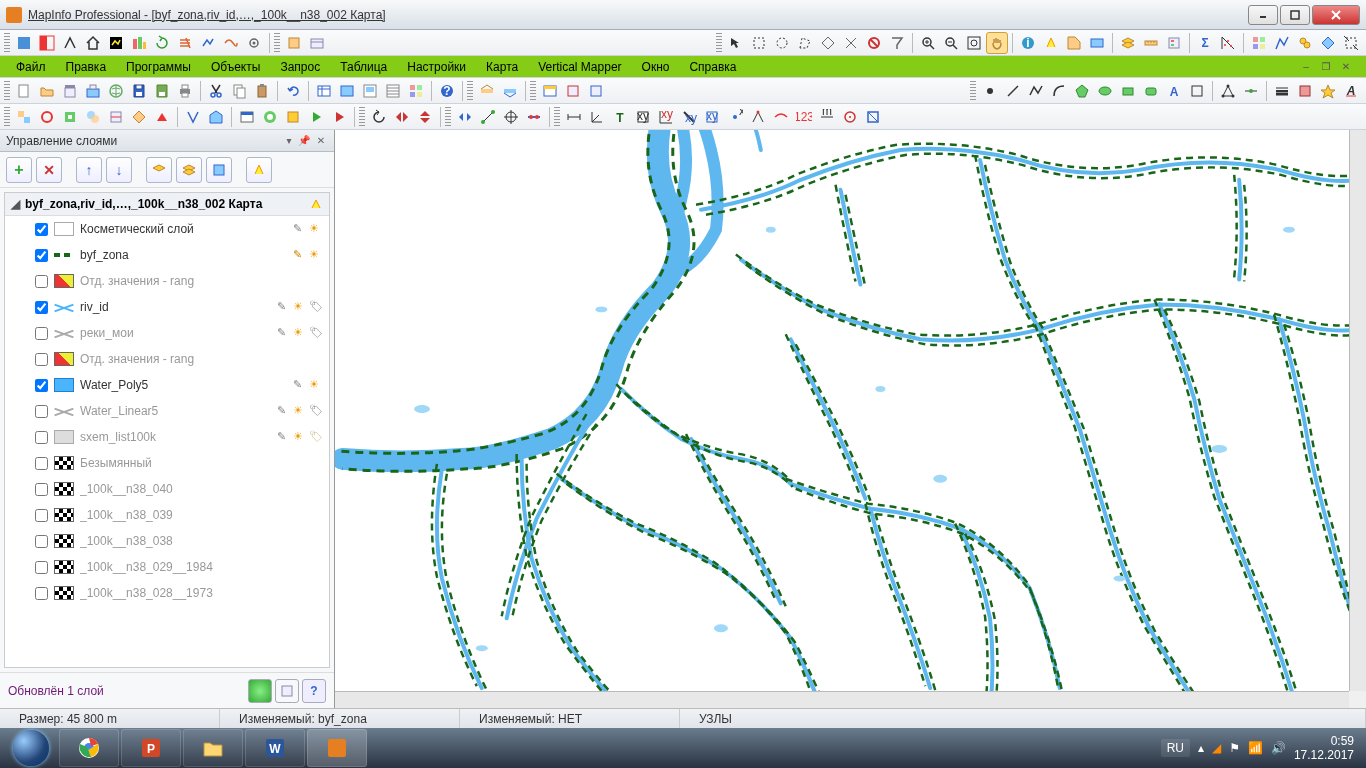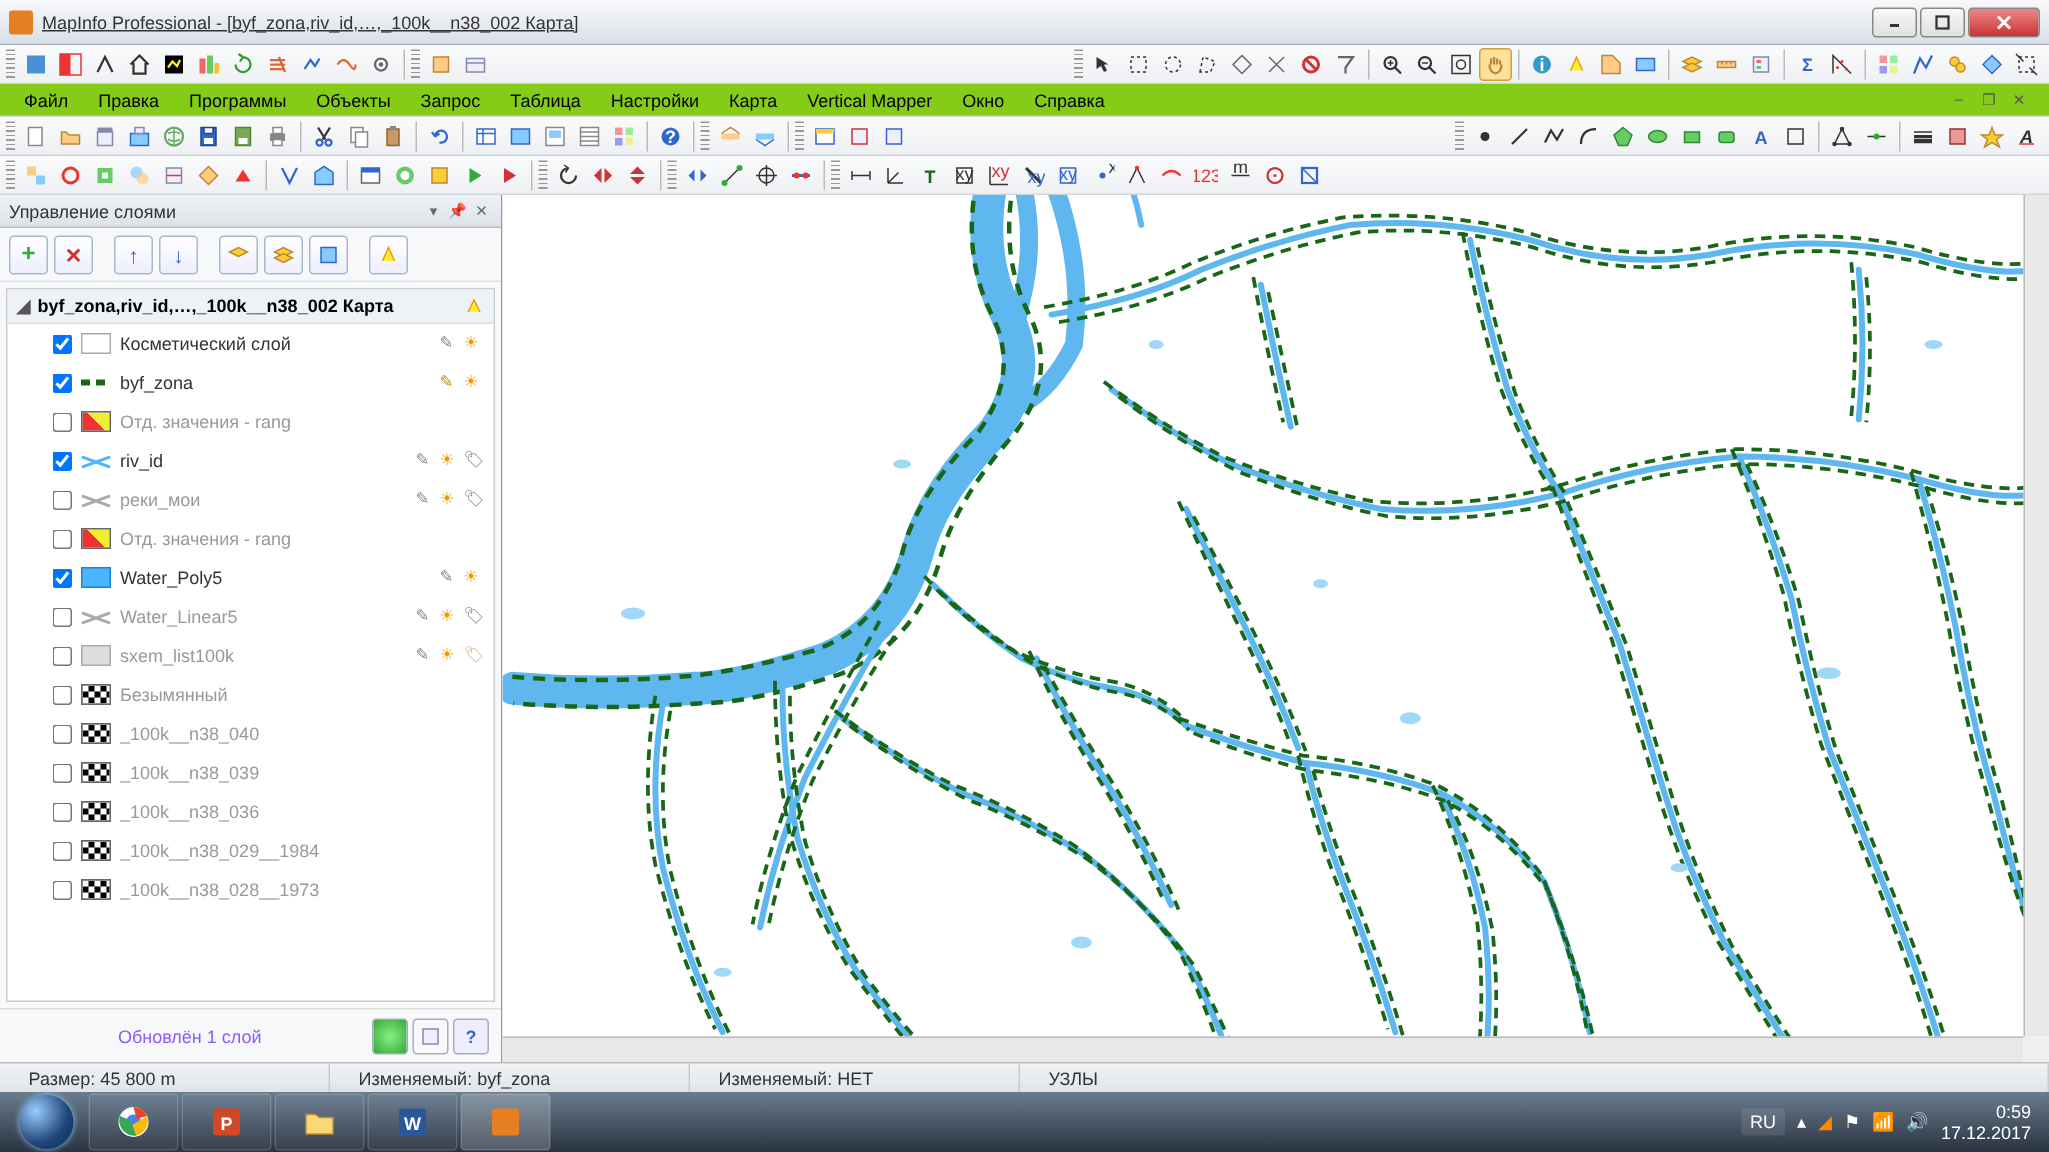--- a/index.html
+++ b/index.html
@@ -64,21 +64,21 @@
 .swatch-checker { background: repeating-conic-gradient(#000 0 25%, #fff 0 50%) 0 0/8px 8px; border:1px solid #666; }
 .layer-name { flex: 1; color: #333; white-space: nowrap; overflow: hidden; text-overflow: ellipsis; }
 .layer-name.grey { color: #999; }
 .layer-icons { display: flex; gap: 2px; }
 .layer-icons span { width:14px; height:14px; font-size:11px; color:#888; }
 .layer-icons .pen { color:#c80; }
 .layer-icons .sun { color:#e90; }
 .layer-icons .tag { color:#cb8; }
 
 .panel-footer { height: 36px; border-top: 1px solid #ddd; display: flex; align-items: center; padding: 0 8px; }
-.panel-footer-text { flex: 1; color: #8b5cf6; text-align: center; }
+.panel-footer-text { flex: 1; color: #701a75; }
 .pf-btn { width: 24px; height: 24px; border: 1px solid #aab; border-radius: 3px; margin-left: 3px; display:flex;align-items:center;justify-content:center; }
 .pf-green { background: radial-gradient(#8e8,#3a3); }
 .pf-help { background:#eef; color:#36c; font-weight:bold; }
 
 
 .map-area { flex: 1; position: relative; background: #fff; overflow: hidden; }
 .map-svg { width: 100%; height: 100%; }
 .scrollbar-v { position:absolute; right:0; top:0; bottom:17px; width:17px; background:#e8e8e8; border-left:1px solid #bbb; }
 .scrollbar-h { position:absolute; left:0; right:17px; bottom:0; height:17px; background:#e8e8e8; border-top:1px solid #bbb; }
 .scroll-corner { position:absolute; right:0; bottom:0; width:17px; height:17px; background:#f0f0f0; }
@@ -993,21 +993,21 @@
           </div>
           <div class="layer-row">
             <input type="checkbox" class="layer-chk" style="">
             <div class="layer-swatch swatch-checker"></div>
             <span class="layer-name grey">_100k__n38_039</span>
             <div class="layer-icons"></div>
           </div>
           <div class="layer-row">
             <input type="checkbox" class="layer-chk" style="">
             <div class="layer-swatch swatch-checker"></div>
-            <span class="layer-name grey">_100k__n38_036</span>
+            <span class="layer-name grey">_100k__n38_038</span>
             <div class="layer-icons"></div>
           </div>
           <div class="layer-row">
             <input type="checkbox" class="layer-chk" style="">
             <div class="layer-swatch swatch-checker"></div>
             <span class="layer-name grey">_100k__n38_029__1984</span>
             <div class="layer-icons"></div>
           </div>
           <div class="layer-row">
             <input type="checkbox" class="layer-chk" style="">

